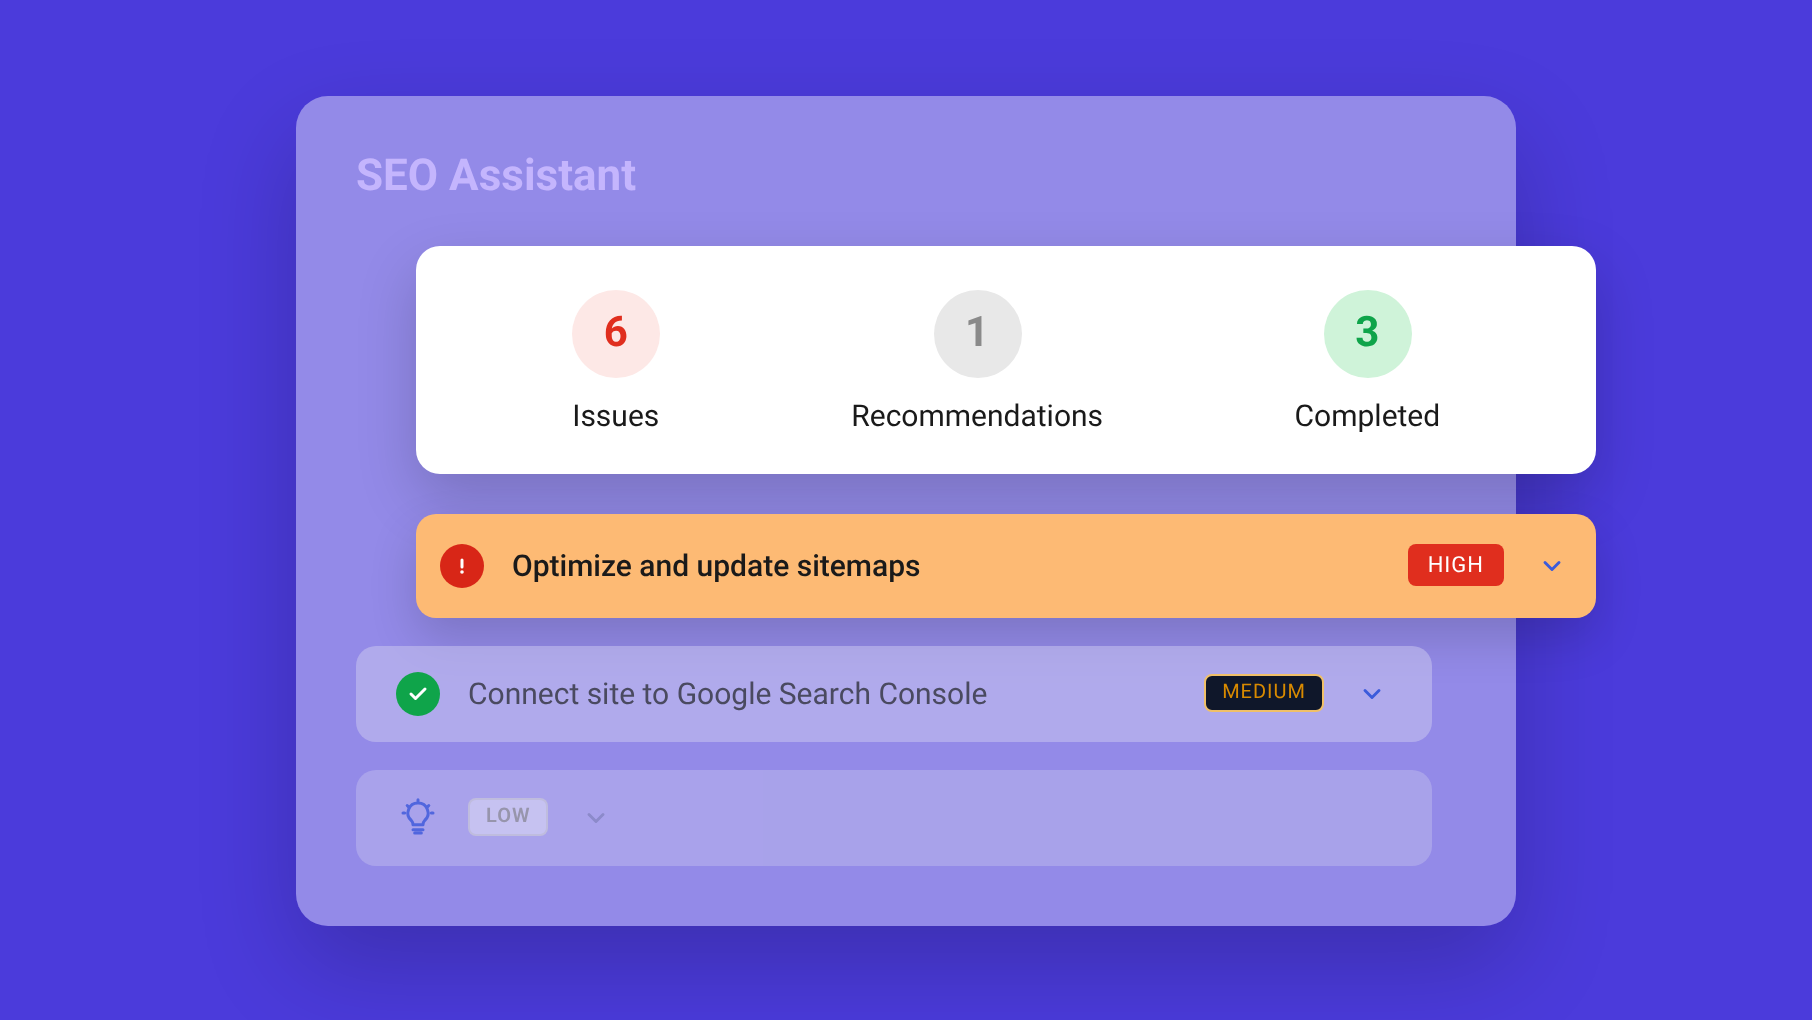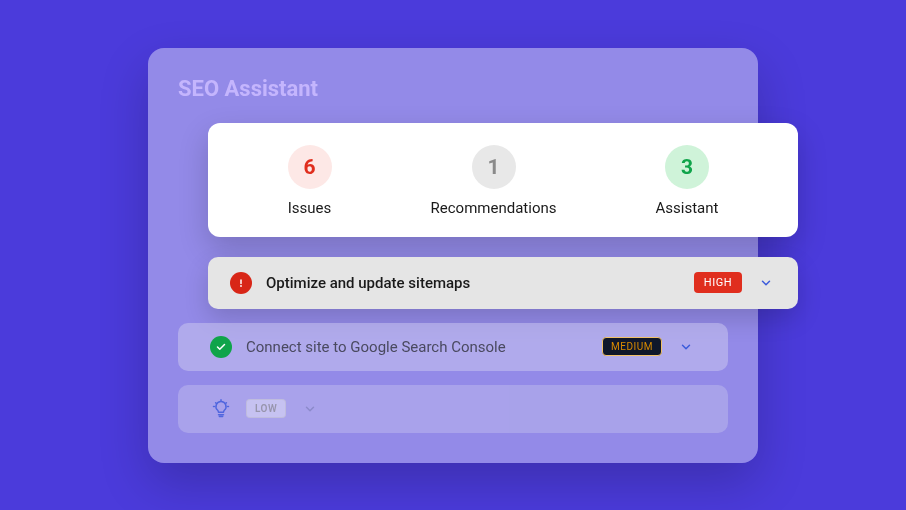--- a/index.html
+++ b/index.html
@@ -69,38 +69,38 @@
     .stat-circle.completed {
       background: #CFF3D9;
       color: #0FA44A;
     }
     .stat-label {
       font-size: 15px;
       color: #1a1a1a;
       font-weight: 400;
     }
     .task-card {
-      background: #e5e5e5;
+      background: #fdba74;
       border-radius: 10px;
-      padding: 15px 22px;
+      padding: 15px 12px;
       display: flex;
       align-items: center;
       gap: 14px;
       margin-top: 20px;
       box-shadow: 0 10px 24px rgba(0,0,0,0.16);
       margin-right: -70px;
       margin-left: 30px;
     }
     .task-card.muted {
       background: rgba(200, 196, 238, 0.55);
       box-shadow: none;
-      margin-right: 0;
+      margin-right: 12px;
       margin-left: 0;
       margin-top: 14px;
-      padding: 13px 32px;
+      padding: 13px 20px;
     }
     .task-card.muted.faded {
       opacity: 0.75;
     }
     .task-icon {
       width: 22px;
       height: 22px;
       border-radius: 50%;
       display: flex;
       align-items: center;
@@ -196,21 +196,21 @@
     <div class="stat">
       <div class="stat-circle issues">6</div>
       <div class="stat-label">Issues</div>
     </div>
     <div class="stat">
       <div class="stat-circle recs">1</div>
       <div class="stat-label">Recommendations</div>
     </div>
     <div class="stat">
       <div class="stat-circle completed">3</div>
-      <div class="stat-label">Assistant</div>
+      <div class="stat-label">Completed</div>
     </div>
   </div>
 
   <div class="task-card">
     <div class="task-icon alert">
       <svg viewBox="0 0 24 24" fill="none">
         <path d="M12 6v7" stroke="#fff" stroke-width="3" stroke-linecap="round"></path>
         <circle cx="12" cy="18" r="1.8" fill="#fff"></circle>
       </svg>
     </div>

